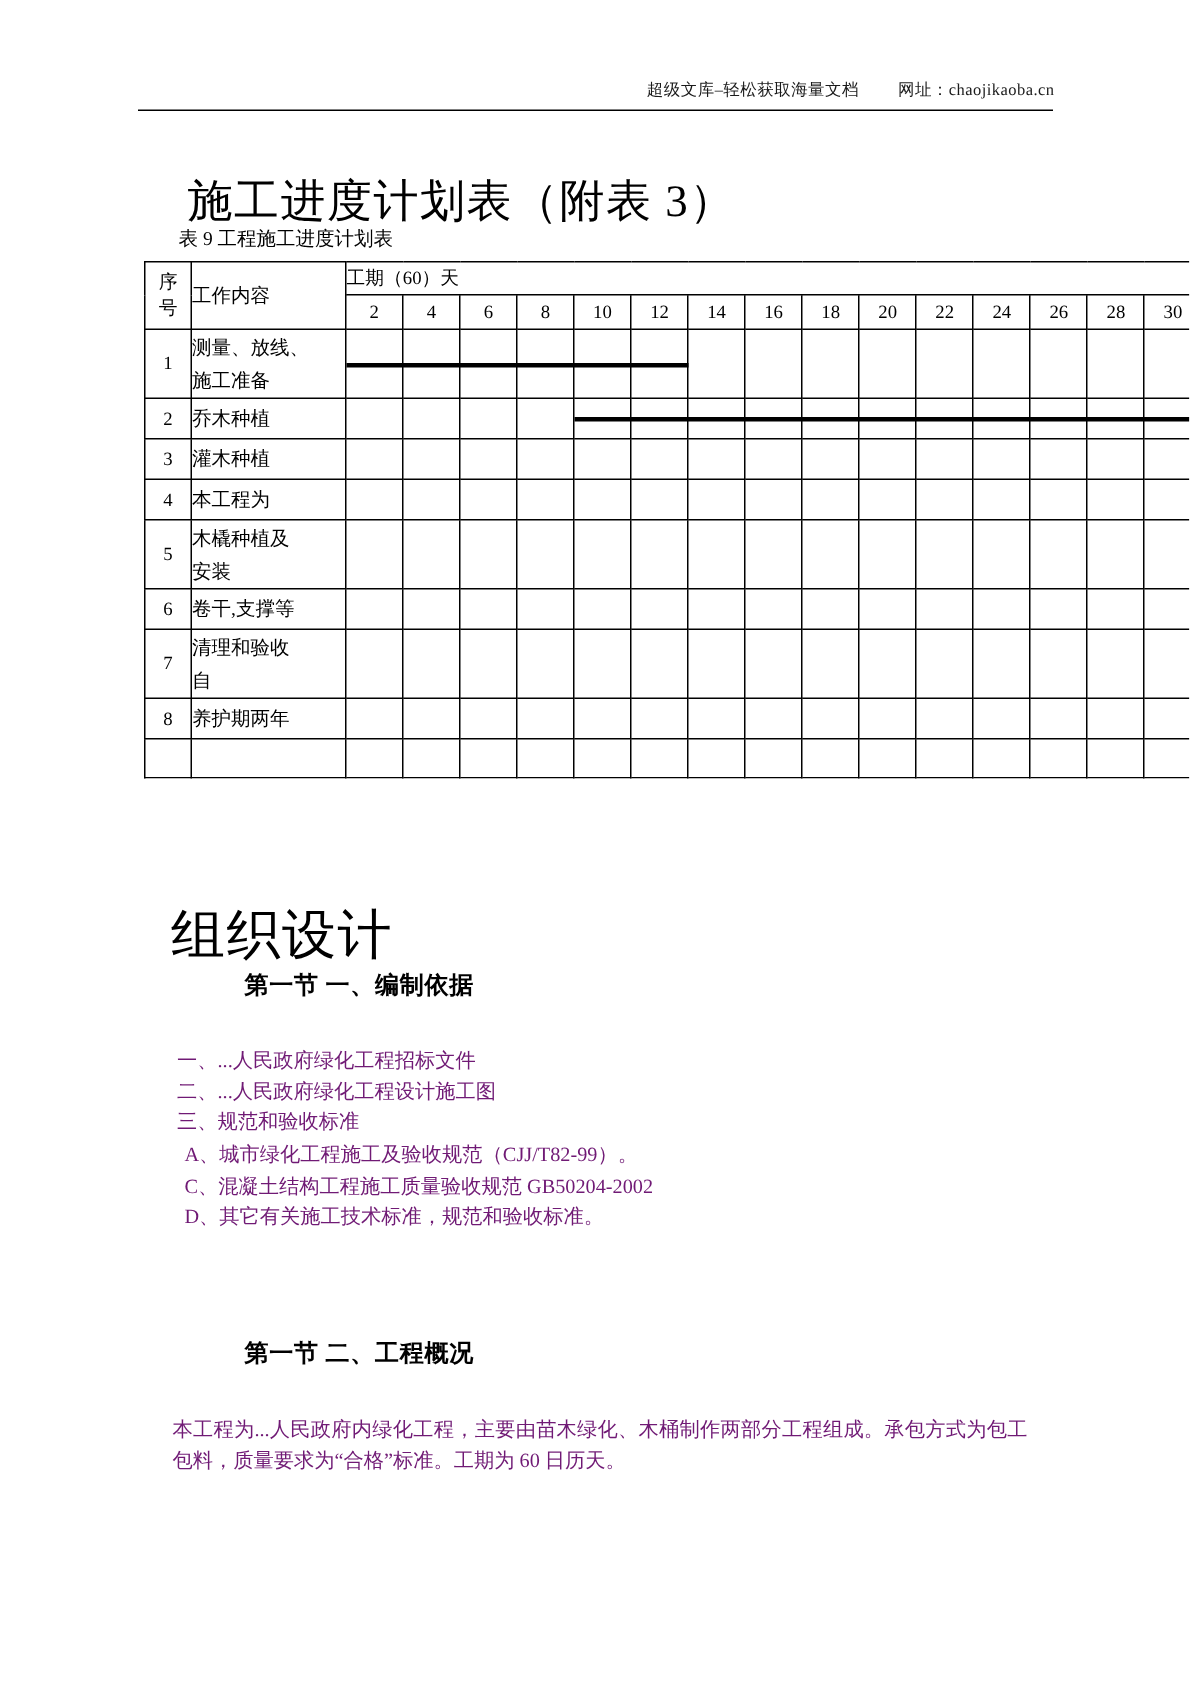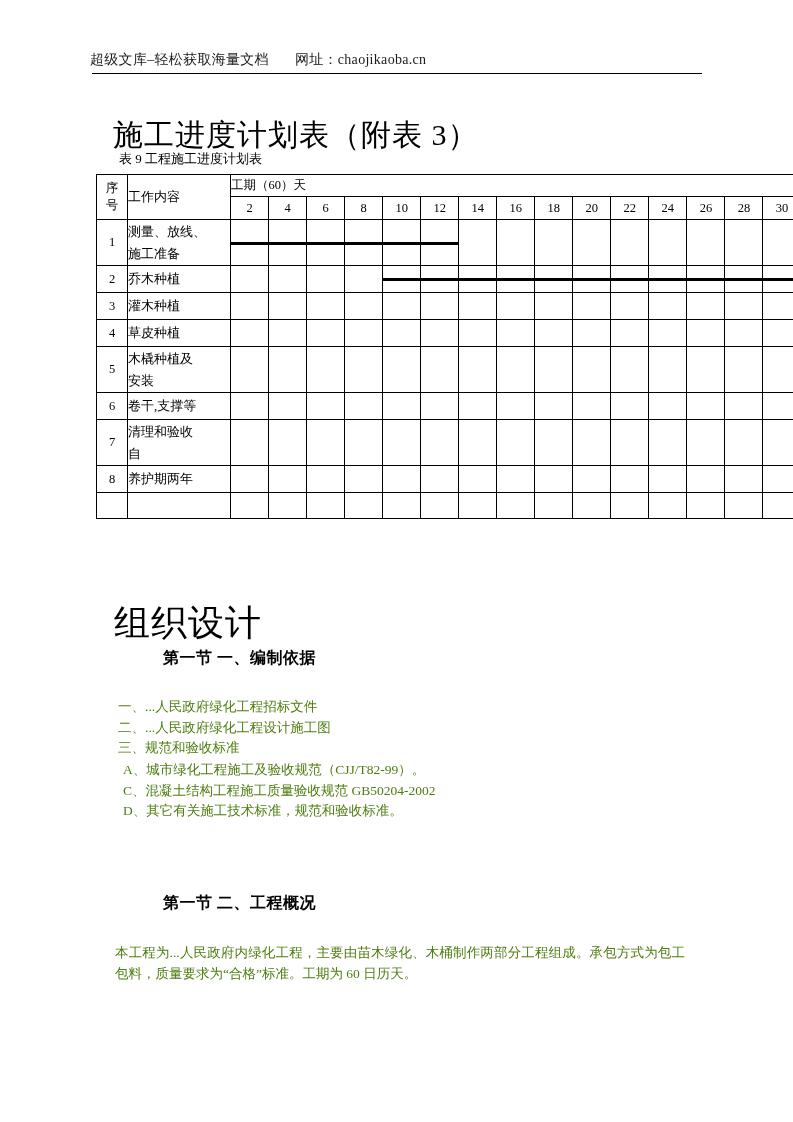--- a/index.html
+++ b/index.html
@@ -16,40 +16,41 @@
     font-family: "Liberation Serif", "DejaVu Serif", serif;
     color: #000000;
   }
 
   
   .page-header {
     position: absolute;
     left: 90px;
     top: 52px;
     width: 613px;
-    font-size: 14px;
+    text-align: right;
+    font-size: 11px;
     line-height: 16px;
     letter-spacing: 0.3px;
     color: #1a1a1a;
     white-space: nowrap;
   }
   .page-header .site { margin-right: 26px; }
   .header-rule {
     position: absolute;
     left: 92px;
     top: 73px;
     width: 610px;
     height: 1px;
     background: #000000;
   }
 
   
   .doc-title {
     position: absolute;
-    left: 113px;
+    left: 125px;
     top: 96px;
     font-size: 30px;
     line-height: 38px;
     font-weight: normal;
     letter-spacing: 1px;
     white-space: nowrap;
   }
 
   .table-caption {
     position: absolute;
@@ -160,21 +161,21 @@
     white-space: nowrap;
   }
   .sub-heading-1 { left: 163px; top: 647px; }
   .sub-heading-2 { left: 163px; top: 892px; }
 
   
   .body-block {
     position: absolute;
     font-size: 13.5px;
     line-height: 20.5px;
-    color: #4d7c0f;
+    color: #701a75;
   }
   .refs-list   { left: 118px; top: 697px; width: 600px; }
   .std-list    { left: 101px; top: 760px; width: 600px; }
   .std-list .item { padding-left: 22px; }
   .para-block  { left: 115px; top: 943px; width: 570px; text-align: justify; }
   .para-block p { margin: 0 0 0 0; }
   .para-block .p2 { margin-top: 5px; }
   .body-line { white-space: nowrap; }
 </style>
 </head>
@@ -281,21 +282,21 @@
             <td class="col-day"></td>
             <td class="col-day"></td>
             <td class="col-day"></td>
             <td class="col-day"></td>
             <td class="col-day"></td>
             <td class="col-day"></td>
           </tr>
           <tr class="row-norm">
             <td class="col-no cell-no">4</td>
             <td class="col-work cell-work">
-              <span class="l2">草皮种植</span>
+              <span class="l2">本工程为</span>
             </td>
             <td class="col-day"></td>
             <td class="col-day"></td>
             <td class="col-day"></td>
             <td class="col-day"></td>
             <td class="col-day"></td>
             <td class="col-day"></td>
             <td class="col-day"></td>
             <td class="col-day"></td>
             <td class="col-day"></td>

